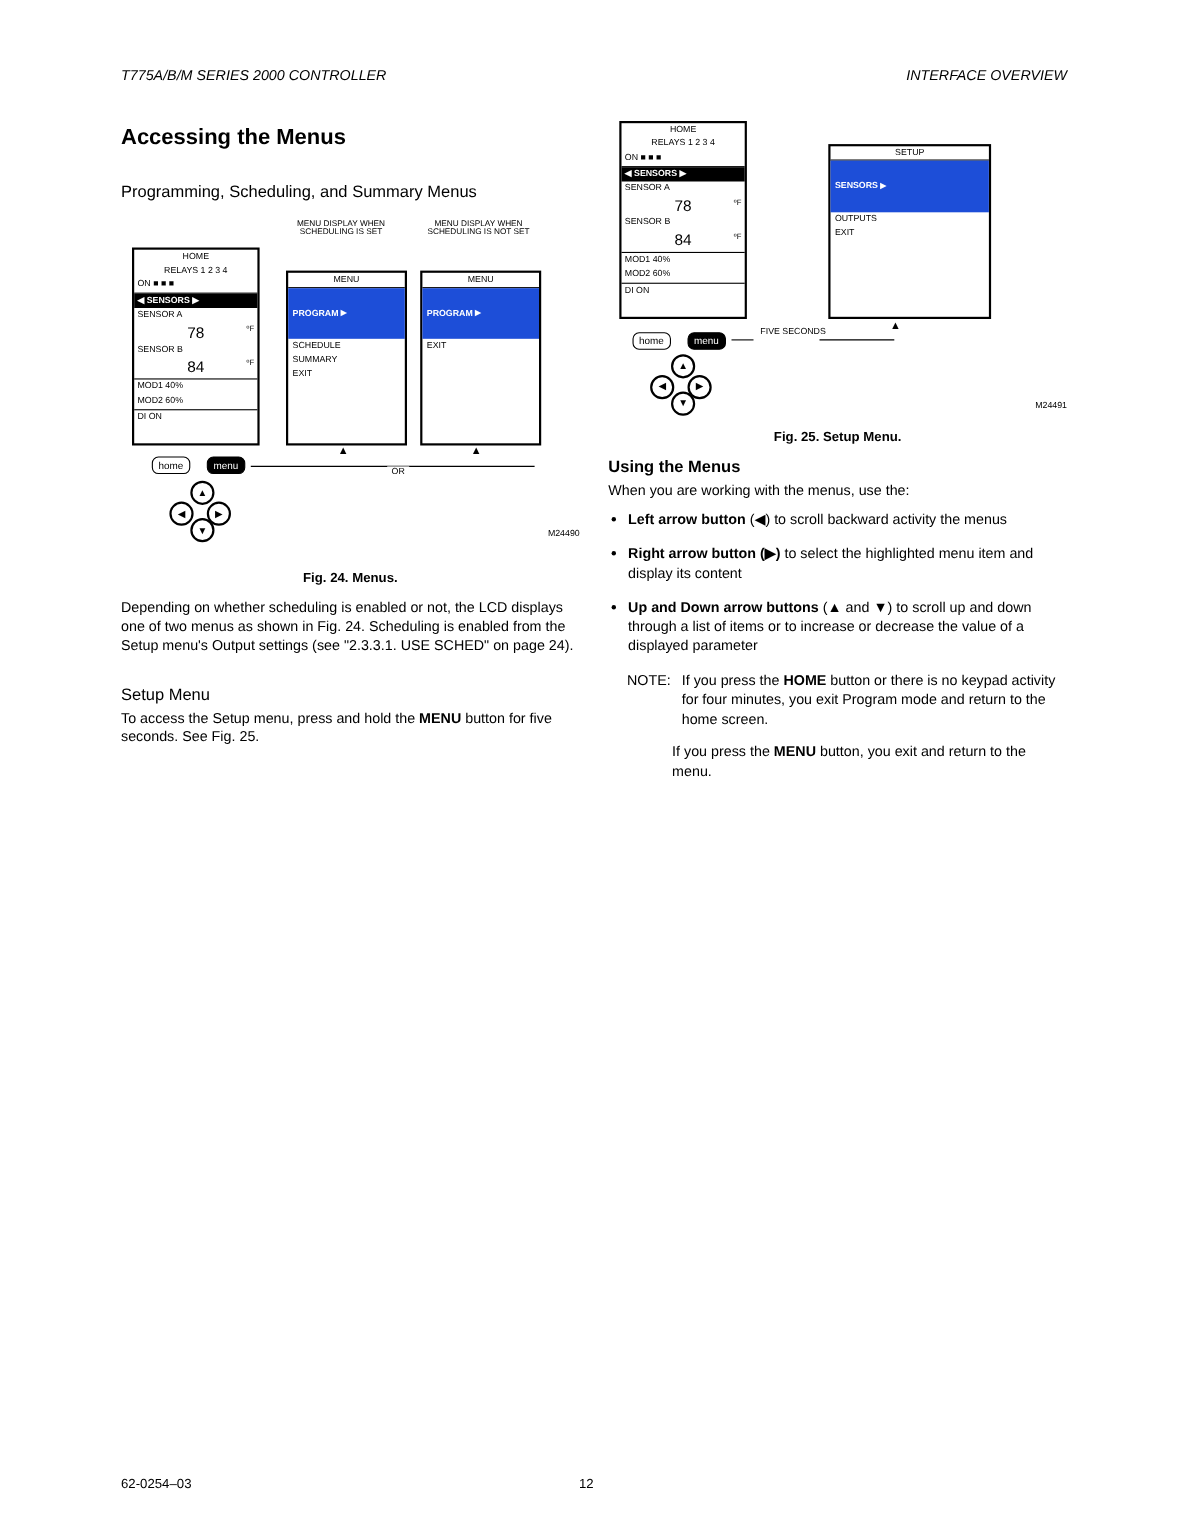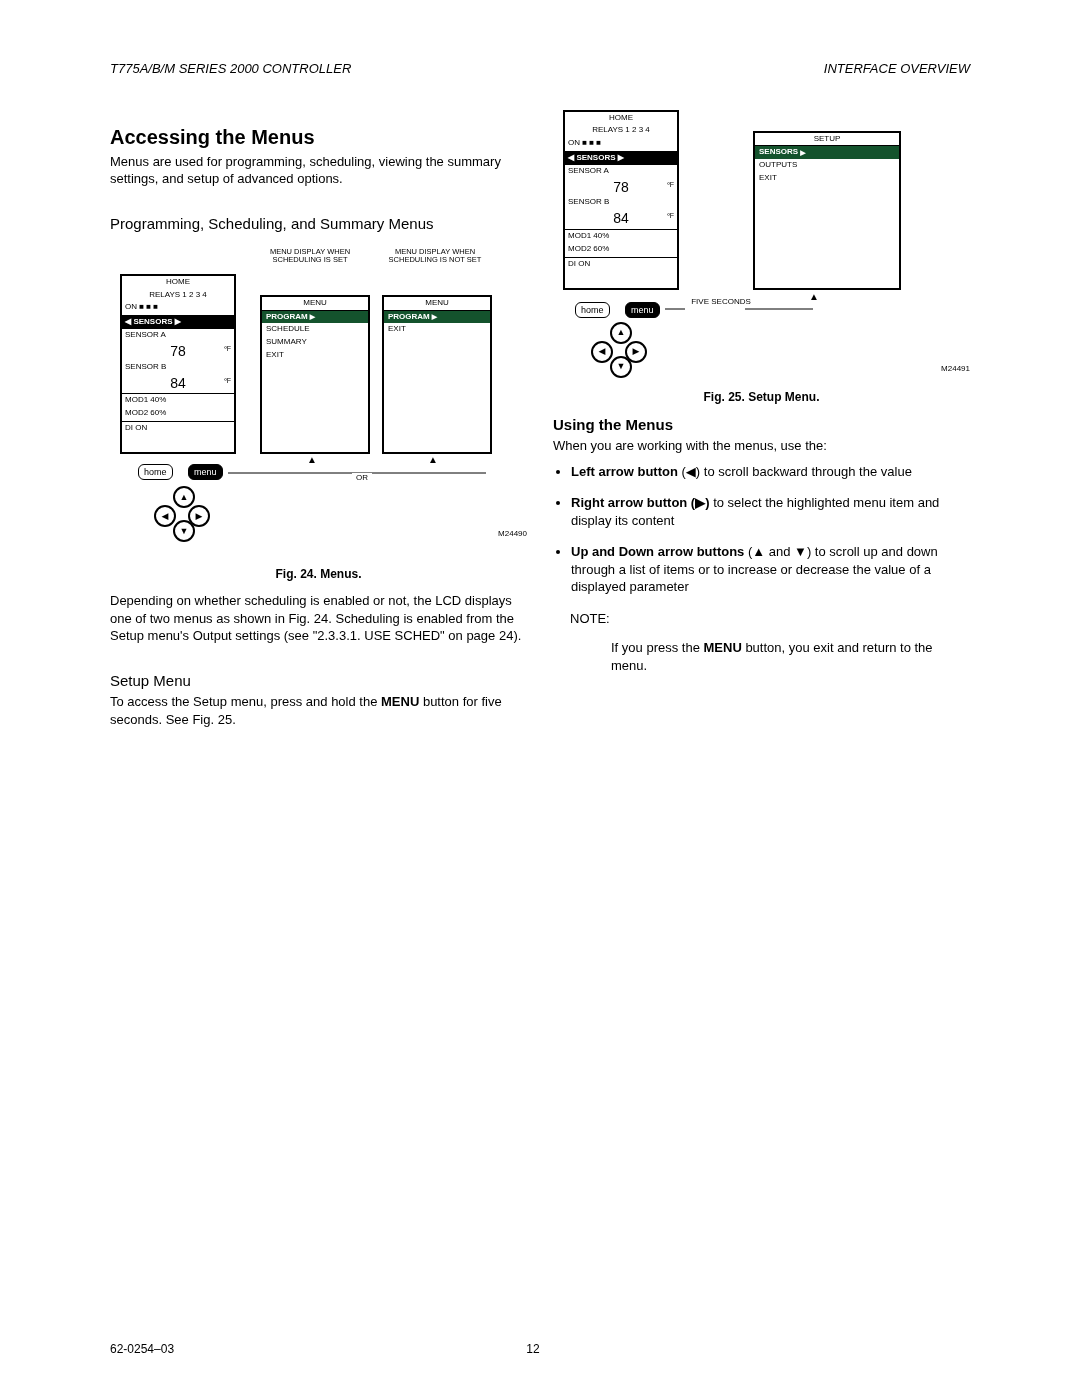--- a/index.html
+++ b/index.html
@@ -30,21 +30,21 @@
   display: flex;
   gap: 26px;
 }
 .col-left, .col-right {
   flex: 1;
   min-width: 0;
 }
 h2.h-main {
   font-size: 20px;
   font-weight: bold;
-  margin: 18px 0 2px 0;
+  margin: 6px 0 2px 0;
 }
 h3.h-sub {
   font-size: 15px;
   font-weight: normal;
   margin: 26px 0 2px 0;
 }
 h3.h-sub2 {
   font-size: 15px;
   font-weight: bold;
   margin: 10px 0 2px 0;
@@ -84,21 +84,21 @@
 .menu-lcd {
   position: absolute;
   border: 2px solid #000;
   background: #fff;
   width: 110px;
   box-sizing: border-box;
   font-size: 8px;
 }
 .menu-lcd .row { padding: 1px 4px; text-align: left; font-size: 8px; }
 .menu-lcd .row.c { text-align: center; }
-.menu-lcd .bar { background: #14532d; color: #fff; padding: 1px 4px; font-weight: bold; font-size: 8px; display: flex; align-items: center; }
+.menu-lcd .bar { background: #1d4ed8; color: #fff; padding: 18px 4px; font-weight: bold; font-size: 8px; display: flex; align-items: center; }
 .menu-lcd .bar .tri { margin-left: 2px; font-size: 7px; }
 .caption-label {
   position: absolute;
   font-size: 7.5px;
   text-align: center;
   line-height: 1.1;
 }
 
 .btn-tag {
   position: absolute;
@@ -157,21 +157,20 @@
 <div class="page">
   <div class="header">
     <span>T775A/B/M SERIES 2000 CONTROLLER</span>
     <span>INTERFACE OVERVIEW</span>
   </div>
 
   <div class="cols">
 
     <div class="col-left">
       <h2 class="h-main">Accessing the Menus</h2>
-      <p>Menus are used for programming, scheduling, viewing the summary settings, and setup of advanced options.</p>
 
       <h3 class="h-sub">Programming, Scheduling, and Summary Menus</h3>
 
       <div class="fig-wrap">
 
         <div class="caption-label" style="left:150px; top:0; width:100px;">MENU DISPLAY WHEN SCHEDULING IS SET</div>
         <div class="caption-label" style="left:270px; top:0; width:110px;">MENU DISPLAY WHEN SCHEDULING IS NOT SET</div>
 
         <div class="lcd" style="left:10px; top:26px; height:180px;">
           <div class="row">HOME</div>
@@ -291,27 +290,30 @@
         <div class="arrowhead" style="left:256px; top:184px;">▲</div>
 
         <div class="small-code" style="bottom:6px;">M24491</div>
       </div>
       <div class="fig-caption">Fig. 25. Setup Menu.</div>
 
       <h3 class="h-sub2">Using the Menus</h3>
       <p>When you are working with the menus, use the:</p>
 
       <ul class="bullets">
-        <li><b>Left arrow button</b><span> (◀) to scroll backward through the value</span></li>
+        <li><b>Left arrow button</b><span> (◀) to scroll backward activity the menus</span></li>
         <li><b>Right arrow button (▶)</b><span> to select the highlighted menu item and display its content</span></li>
         <li><b>Up and Down arrow buttons</b><span> (▲ and ▼) to scroll up and down through a list of items or to increase or decrease the value of a displayed parameter</span></li>
       </ul>
 
       <div class="note-row">
         <div class="label">NOTE:</div>
+        <div class="body">
+          <span>If you press the </span><b>HOME</b><span> button or there is no keypad activity for four minutes, you exit Program mode and return to the home screen.</span>
+        </div>
       </div>
       <p class="note-cont">
         <span>If you press the </span><b>MENU</b><span> button, you exit and return to the menu.</span>
       </p>
     </div>
   </div>
 
   <div class="footer">
     <span>62-0254–03</span>
     <span class="pg">12</span>

